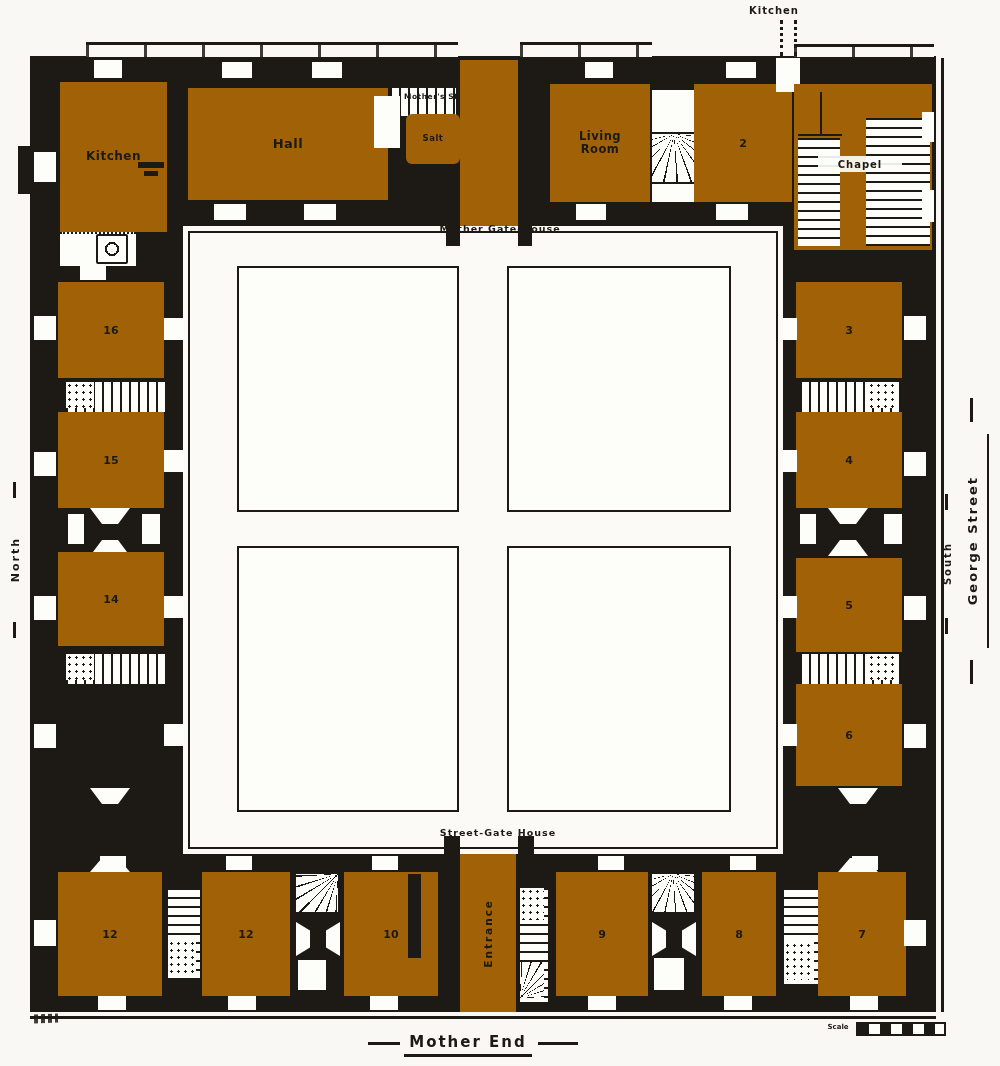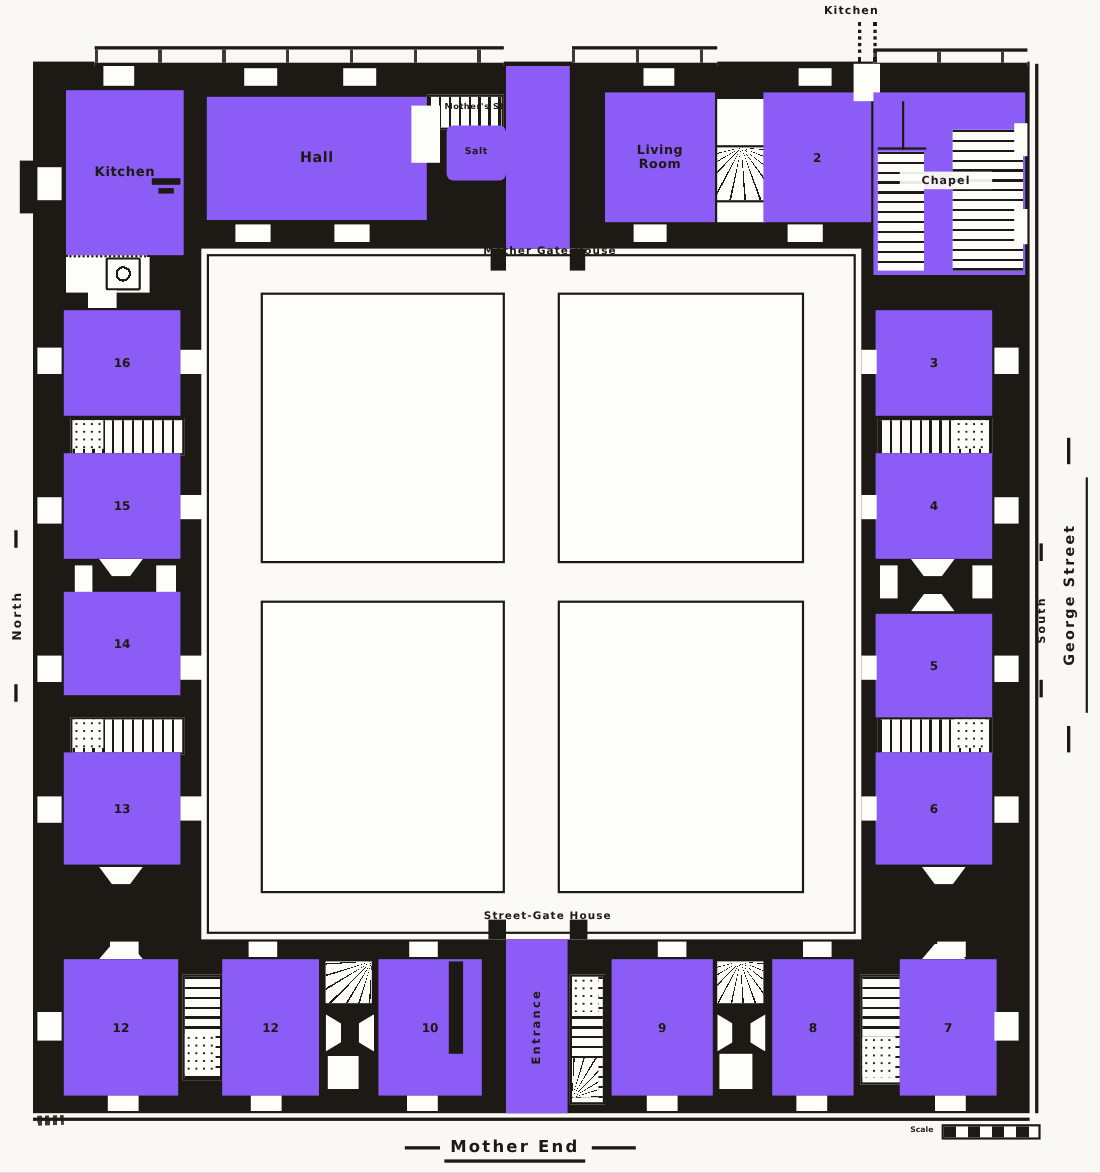--- a/index.html
+++ b/index.html
@@ -1,19 +1,19 @@
 <!DOCTYPE html>
 <html><head>
 <meta charset="utf-8">
 <style>
   html,body{margin:0;padding:0;background:#f9f8f4;}
   #plan{position:relative;width:1000px;height:1066px;background:#f9f8f4;
         font-family:"DejaVu Sans",sans-serif;color:#1d1914;overflow:hidden;}
   .ink{position:absolute;background:#1d1914;}
-  .room{position:absolute;background:#8b5cf6;display:flex;align-items:center;justify-content:center;}
+  .room{position:absolute;background:#a16207;display:flex;align-items:center;justify-content:center;}
   .rname{font-weight:bold;letter-spacing:.5px;white-space:pre-line;text-align:center;line-height:1.15;}
   .num{font-weight:bold;font-size:11px;}
   .lbl{position:absolute;font-weight:bold;color:#1d1914;display:flex;align-items:center;justify-content:center;text-align:center;}
   .stair-h{position:absolute;background-color:#fdfdf9;border:2px solid #1d1914;
            background-image:repeating-linear-gradient(90deg,#1d1914 0 2px,transparent 2px 9px);}
   .stair-v{position:absolute;background-color:#fdfdf9;border:2px solid #1d1914;
            background-image:repeating-linear-gradient(to bottom,#1d1914 0 2px,transparent 2px 9px);}
   .dots{position:absolute;background-color:#fdfdf9;
         background-image:radial-gradient(#1d1914 1.1px,transparent 1.3px);background-size:7px 7px;}
   .fan{position:absolute;background-color:#fdfdf9;}
@@ -124,28 +124,25 @@
   <div class="stair-h" style="left:64px;top:380px;width:100px;height:30px;"></div>
   <div class="dots" style="left:66px;top:382px;width:28px;height:26px;"></div>
   <div class="room" style="left:58px;top:412px;width:106px;height:96px;">
     <span class="num">15</span>
   </div>
 
   <div class="fpu" style="left:90px;top:508px;width:40px;height:16px;"></div>
   <div class="fpd" style="left:90px;top:540px;width:40px;height:16px;"></div>
   <div class="win" style="left:68px;top:514px;width:16px;height:30px;"></div>
   <div class="win" style="left:142px;top:514px;width:18px;height:30px;"></div>
-  <div class="room" style="left:58px;top:538px;width:106px;height:94px;">
+  <div class="room" style="left:58px;top:552px;width:106px;height:94px;">
     <span class="num">14</span>
   </div>
   <div class="stair-h" style="left:64px;top:652px;width:100px;height:30px;"></div>
   <div class="dots" style="left:66px;top:654px;width:28px;height:26px;"></div>
-  <div class="room" style="left:58px;top:684px;width:106px;height:102px;">
-    <span class="num">13</span>
-  </div>
   <div class="fpu" style="left:90px;top:788px;width:40px;height:16px;"></div>
   <div class="fpd" style="left:90px;top:858px;width:40px;height:14px;"></div>
 
   <div class="room" style="left:796px;top:282px;width:106px;height:96px;">
     <span class="num">3</span>
   </div>
   <div class="stair-h" style="left:798px;top:380px;width:100px;height:30px;"></div>
   <div class="dots" style="left:868px;top:382px;width:28px;height:26px;"></div>
   <div class="room" style="left:796px;top:412px;width:106px;height:96px;">
     <span class="num">4</span>

